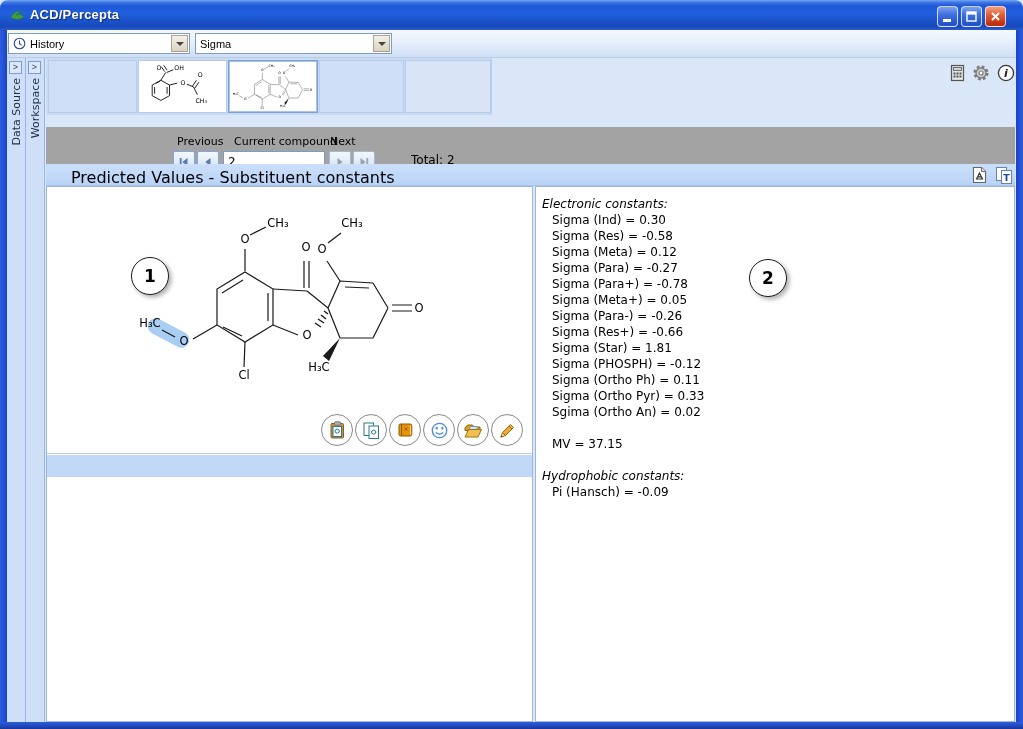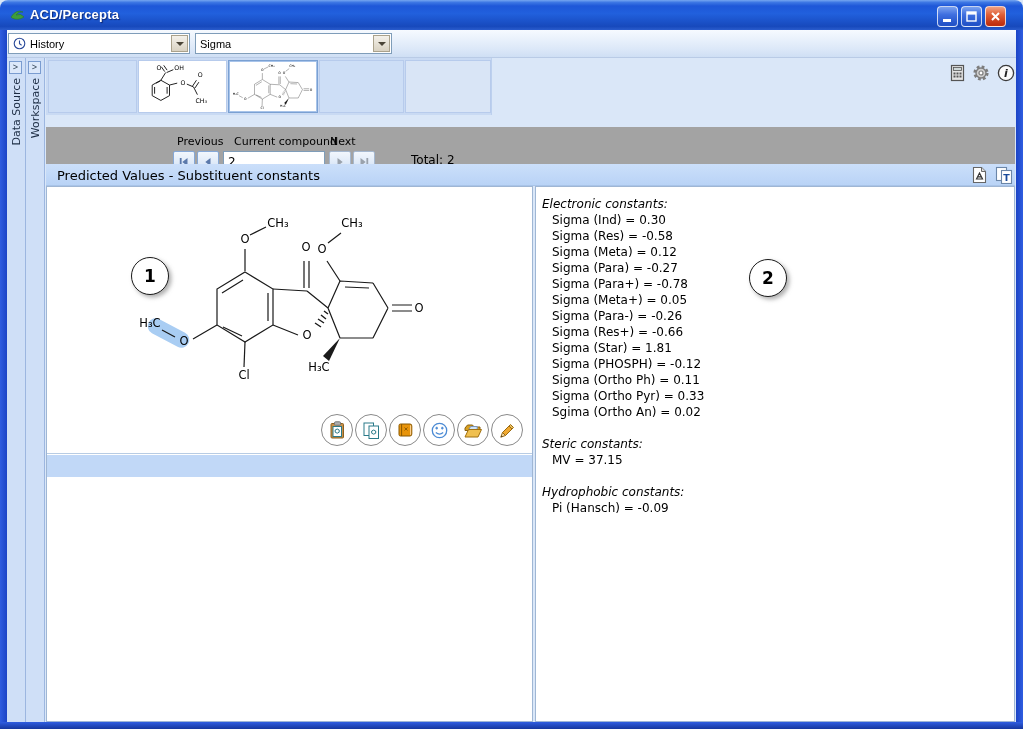--- a/index.html
+++ b/index.html
@@ -49,21 +49,21 @@
   .nav-btn{top:24px;width:22px;height:22px;border:1px solid #85a8d8;border-radius:2px;box-sizing:border-box;
     background:linear-gradient(180deg,#f2f7fd,#cfdff4);display:flex;align-items:center;justify-content:center;}
   .nav-btn.disabled{border-color:#a5b8d0;}
   .nav-input{top:24px;width:102px;height:22px;border:1px solid #7f9db9;box-sizing:border-box;
     font-family:"DejaVu Sans",sans-serif;font-size:12px;padding:2px 4px;}
   .total{top:26px;font-size:12px;font-family:"DejaVu Sans",sans-serif;}
 
   
   .sec-header{left:46px;top:164px;width:969px;height:22px;
     background:linear-gradient(180deg,#cbdffa,#b9d3f6);border-bottom:1px solid #a9c4e8;box-sizing:border-box;}
-  .sec-title{left:11px;top:4px;font-size:13px;font-family:"DejaVu Sans",sans-serif;color:#000;}
+  .sec-title{left:25px;top:4px;font-size:16px;font-family:"DejaVu Sans",sans-serif;color:#000;}
 
   
   .panel{background:#fff;border:1px solid #9fb6d4;box-sizing:border-box;}
   .left-panel{left:46px;top:186px;width:487px;height:536px;}
   .right-panel{left:535px;top:186px;width:480px;height:536px;}
   .struct-divider{left:47px;top:453px;width:485px;height:1px;background:#b8cce4;}
   .sel-strip{left:47px;top:455px;width:485px;height:22px;background:#c1d8f7;}
   .badge{width:38px;height:38px;border:1.6px solid #1a1a1a;border-radius:50%;background:#fff;
     display:flex;align-items:center;justify-content:center;font-weight:bold;font-size:17px;
     font-family:"DejaVu Sans",sans-serif;box-shadow:2.5px 2.5px 4px rgba(110,110,110,.55);box-sizing:border-box;}
@@ -339,21 +339,20 @@
       <div class="ln">Sigma (Para+) = -0.78</div>
       <div class="ln">Sigma (Meta+) = 0.05</div>
       <div class="ln">Sigma (Para-) = -0.26</div>
       <div class="ln">Sigma (Res+) = -0.66</div>
       <div class="ln">Sigma (Star) = 1.81</div>
       <div class="ln">Sigma (PHOSPH) = -0.12</div>
       <div class="ln">Sigma (Ortho Ph) = 0.11</div>
       <div class="ln">Sigma (Ortho Pyr) = 0.33</div>
       <div class="ln">Sgima (Ortho An) = 0.02</div>
       <div class="gap"></div>
-      <div class="sec-t">Steric constants:</div>
       <div class="ln">MV = 37.15</div>
       <div class="gap"></div>
       <div class="sec-t">Hydrophobic constants:</div>
       <div class="ln">Pi (Hansch) = -0.09</div>
     </div>
   <div class="abs badge" style="left:749px;top:259px">2</div>
 
 </div>
 
 </body></html>

